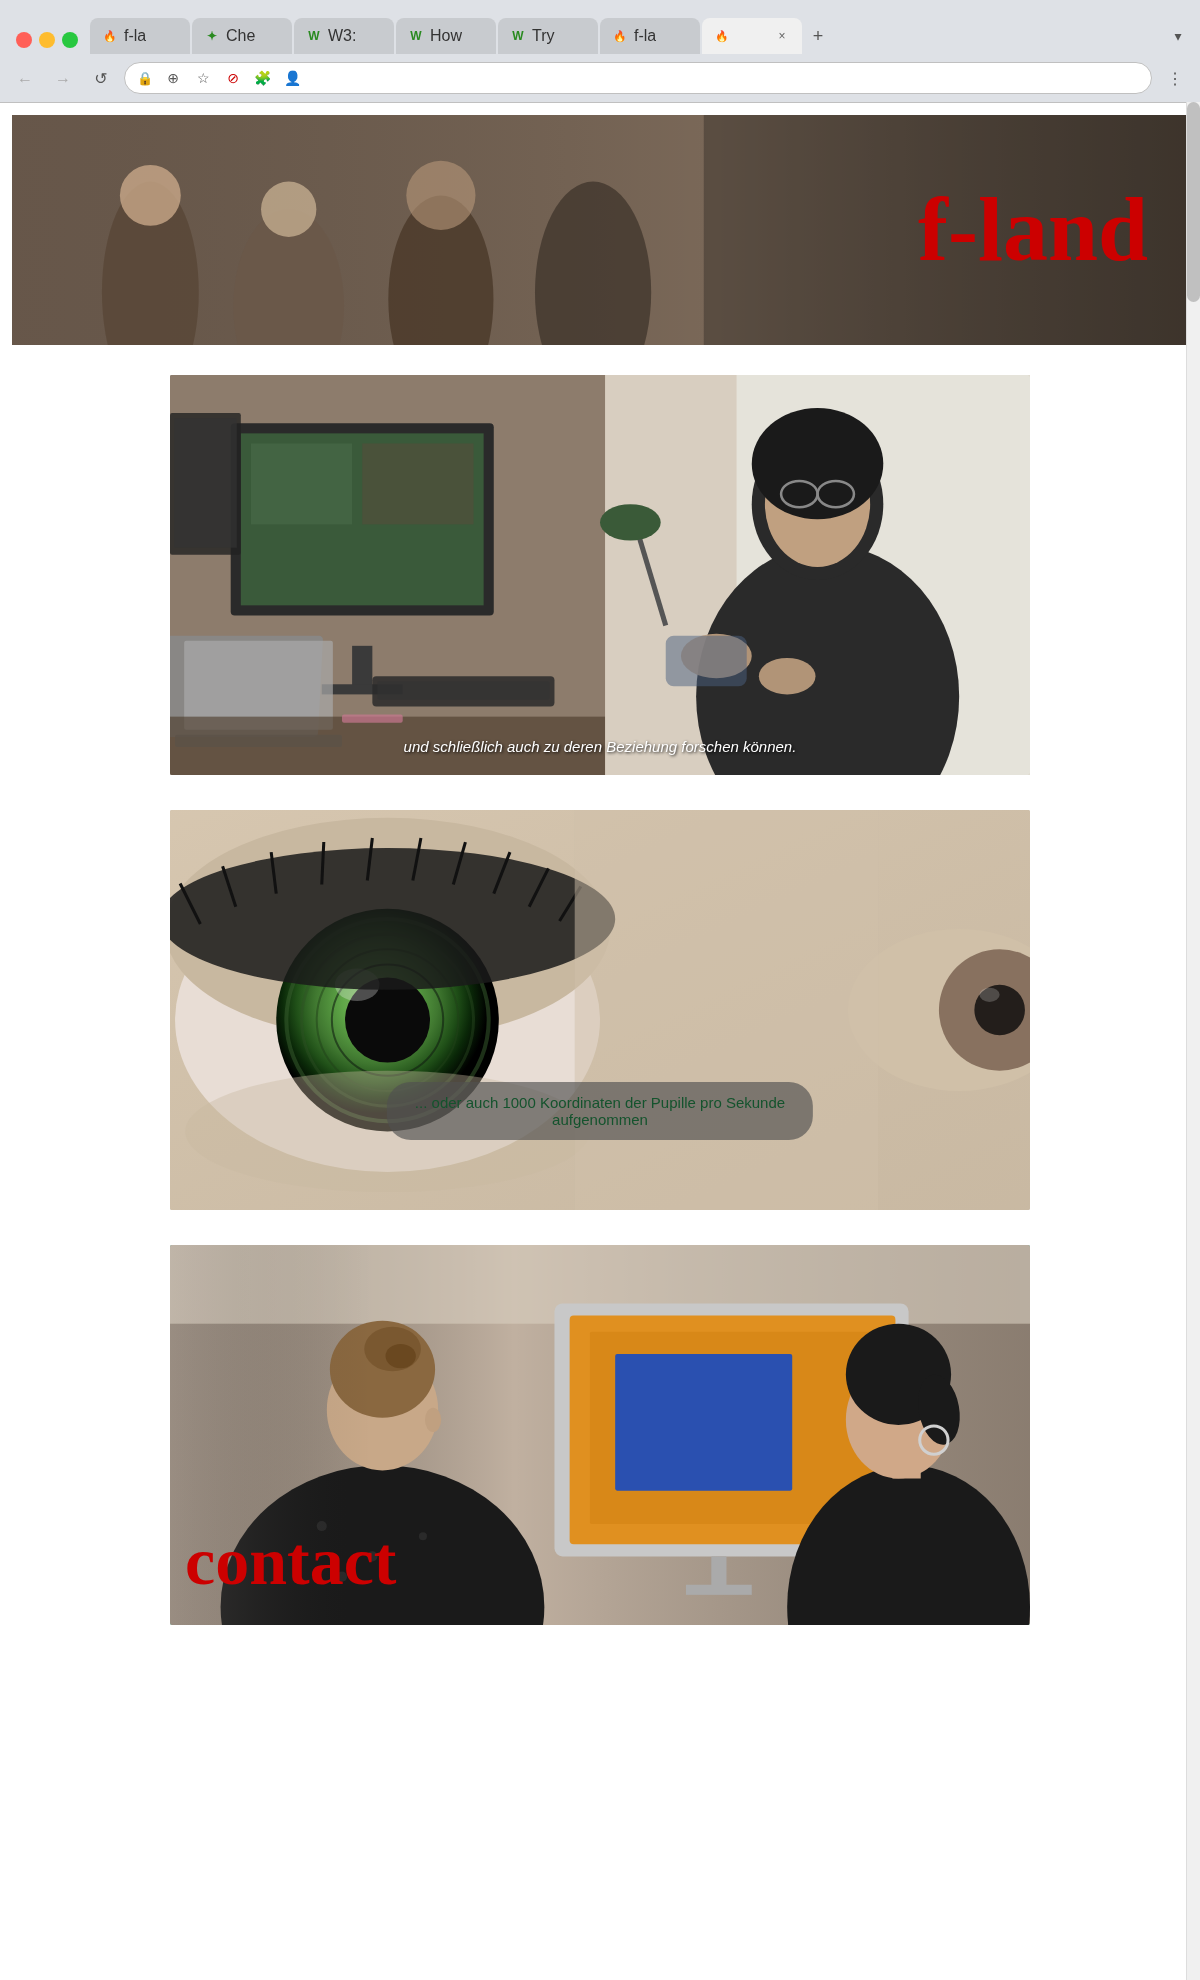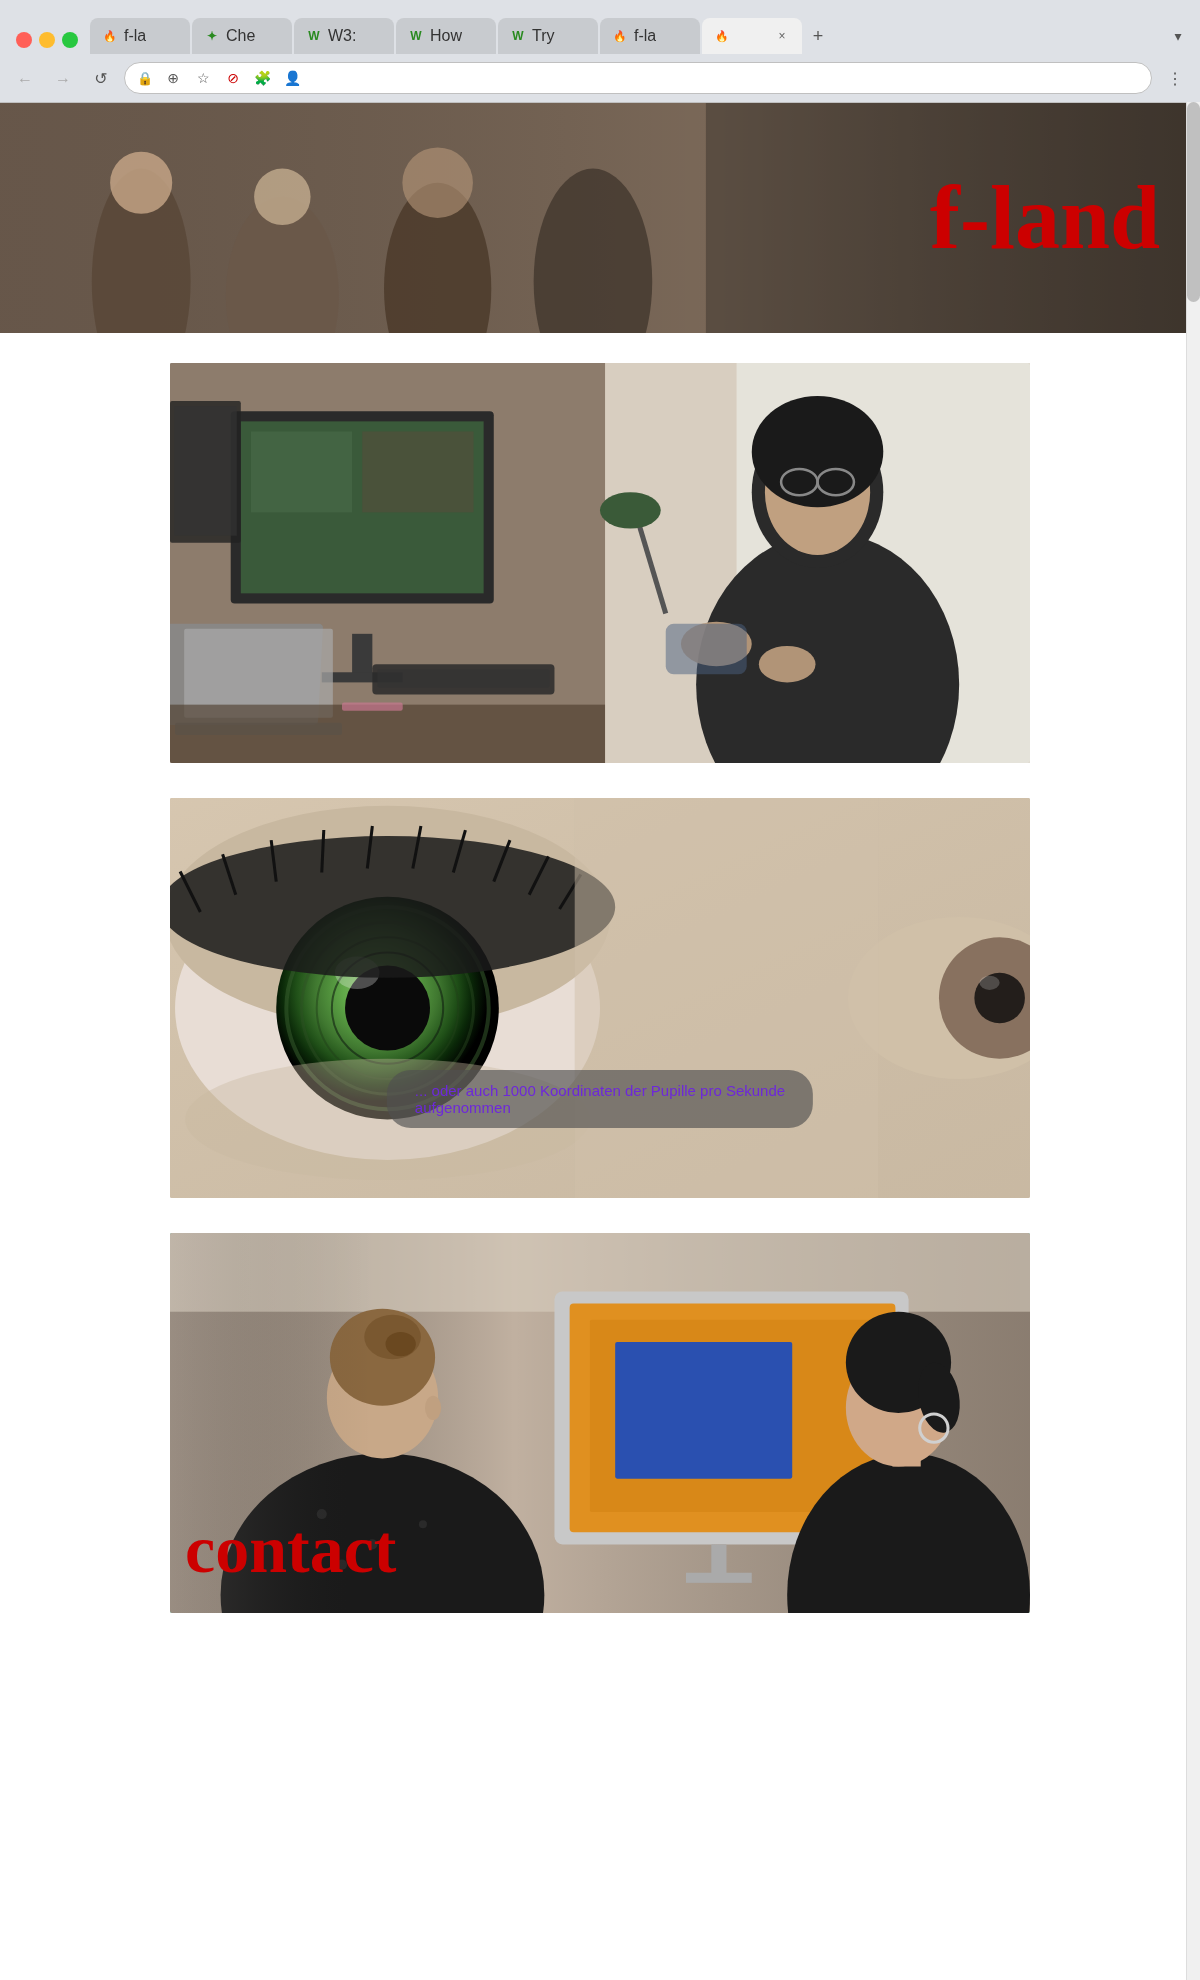--- a/index.html
+++ b/index.html
@@ -200,21 +200,21 @@
       color: #555;
       display: flex;
       align-items: center;
       justify-content: center;
       border-radius: 4px;
     }
 
     
     .page-content {
       background: #fff;
-      padding: 0;
+      padding: 12px;
       width: 100%;
     }
 
     
     .hero-section {
       position: relative;
       width: 100%;
       height: 230px;
       overflow: hidden;
     }
@@ -316,24 +316,25 @@
       background: #c8b8a8;
       overflow: hidden;
     }
 
     .eye-caption-box {
       position: absolute;
       bottom: 70px;
       left: 50%;
       transform: translateX(-50%);
       background: rgba(80,80,80,0.65);
-      color: #6d28d9;
+      color: #14532d;
       font-size: 15px;
       padding: 12px 28px;
       border-radius: 24px;
+      text-align: center;
       white-space: nowrap;
     }
 
     
     .screen-bg {
       width: 100%;
       height: 380px;
       position: relative;
       background: #5eead4;
       overflow: hidden;
@@ -509,20 +510,21 @@
           <line x1="640" y1="120" x2="640" y2="120" stroke="#888" stroke-width="2"></line>
 
           <ellipse cx="540" cy="280" rx="35" ry="22" fill="#c0a080" opacity="0.9"></ellipse>
           <ellipse cx="610" cy="300" rx="28" ry="18" fill="#c0a080" opacity="0.9"></ellipse>
 
           <rect x="490" y="260" width="80" height="50" rx="8" fill="#4a6080" opacity="0.5"></rect>
 
           <line x1="460" y1="150" x2="490" y2="250" stroke="#555" stroke-width="5"></line>
           <ellipse cx="455" cy="148" rx="30" ry="18" fill="#3a5a38"></ellipse>
         </svg>
+        <div class="desk-caption">und schließlich auch zu deren Beziehung forschen können.</div>
       </div>
     </div>
 
     <div class="video-card">
       <div class="eye-bg">
         <svg width="100%" height="400" viewBox="0 0 850 400" preserveAspectRatio="xMidYMid slice">
 
           <rect width="850" height="400" fill="#d0c0aa"></rect>
 
           <rect width="850" height="400" fill="url(#skinGrad)"></rect>

